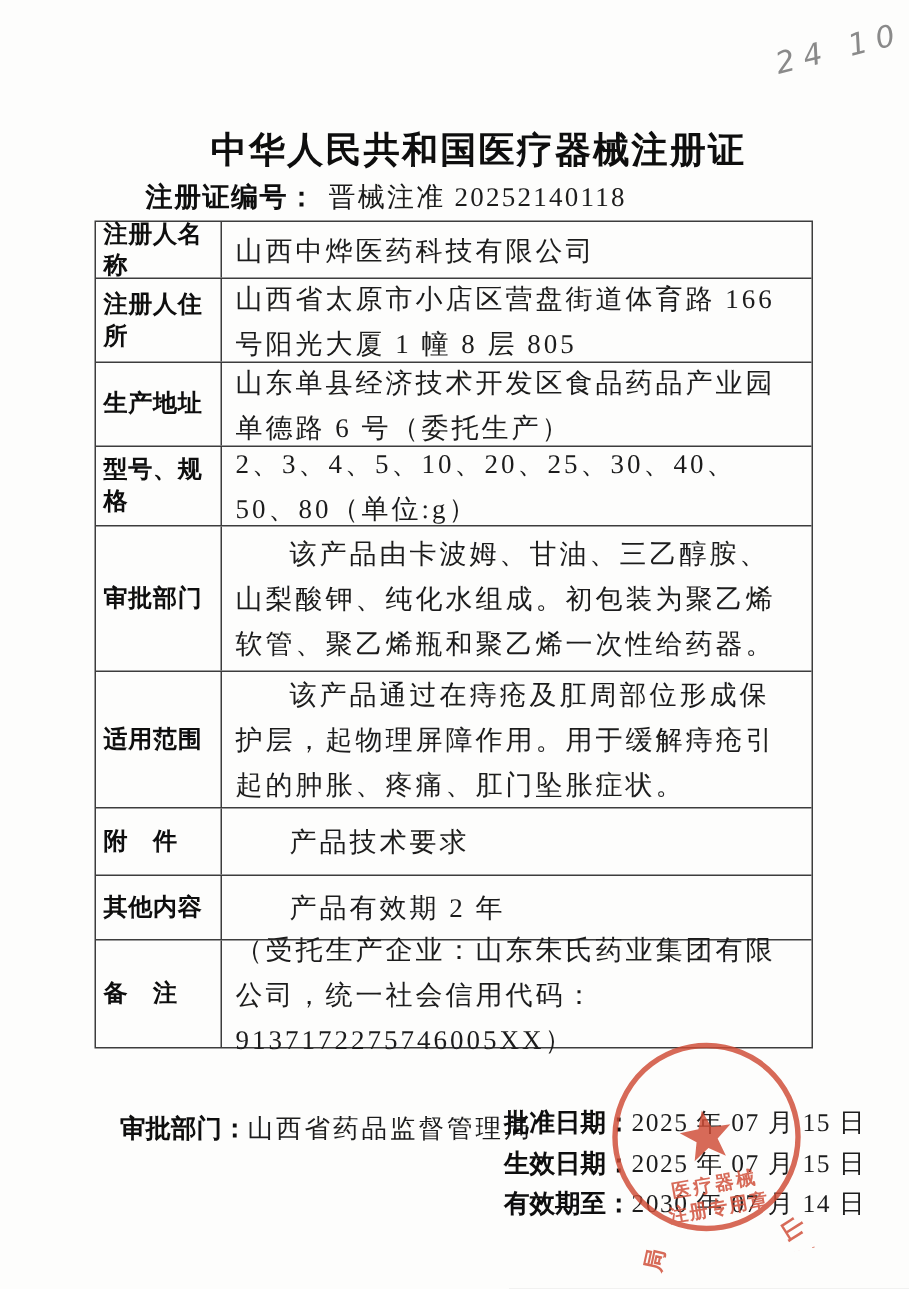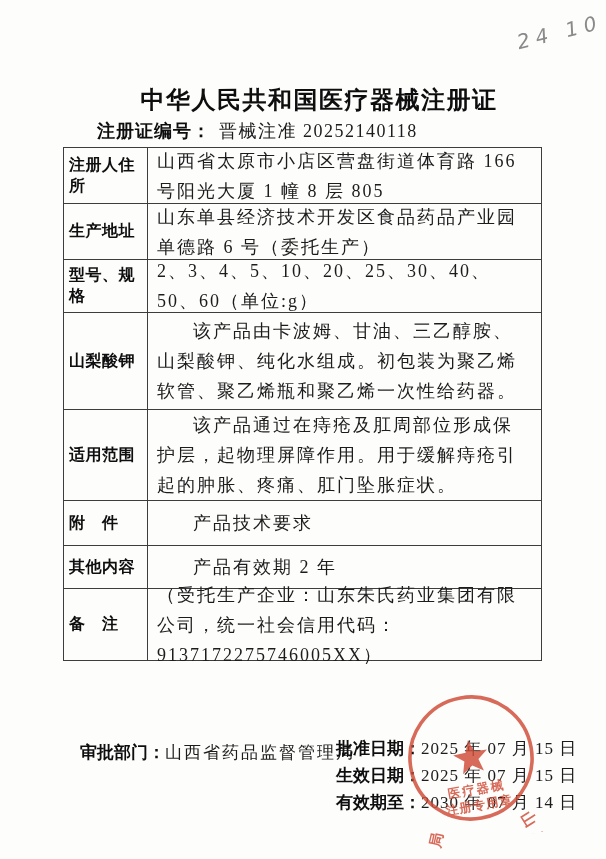--- a/index.html
+++ b/index.html
@@ -67,40 +67,46 @@
 
   <div class="handwriting">24 10</div>
 
   <h1 class="title">中华人民共和国医疗器械注册证</h1>
 
   <div class="certno">
     <span class="lbl">注册证编号：</span><span class="val">晋械注准 20252140118</span>
   </div>
 
   <div class="ctable">
+    <div class="row r0">
+      <div class="cell lcell">注册人名称</div>
+      <div class="cell vcell">
+          <p>山西中烨医药科技有限公司</p>
+        </div>
+    </div>
     <div class="row r1">
       <div class="cell lcell">注册人住所</div>
       <div class="cell vcell">
           <p>山西省太原市小店区营盘街道体育路 166 号阳光大厦 1 幢 8 层 805</p>
         </div>
     </div>
     <div class="row r2">
       <div class="cell lcell">生产地址</div>
       <div class="cell vcell">
           <p>山东单县经济技术开发区食品药品产业园单德路 6 号（委托生产）</p>
         </div>
     </div>
     <div class="row r4">
       <div class="cell lcell">型号、规格</div>
       <div class="cell vcell">
-          <p>2、3、4、5、10、20、25、30、40、50、60（单位:g）</p>
+          <p>2、3、4、5、10、20、25、30、40、50、80（单位:g）</p>
         </div>
     </div>
     <div class="row r5 indent">
-      <div class="cell lcell">山梨酸钾</div>
+      <div class="cell lcell">审批部门</div>
       <div class="cell vcell">
           <p>该产品由卡波姆、甘油、三乙醇胺、山梨酸钾、纯化水组成。初包装为聚乙烯软管、聚乙烯瓶和聚乙烯一次性给药器。</p>
         </div>
     </div>
     <div class="row r6 indent">
       <div class="cell lcell">适用范围</div>
       <div class="cell vcell">
           <p>该产品通过在痔疮及肛周部位形成保护层，起物理屏障作用。用于缓解痔疮引起的肿胀、疼痛、肛门坠胀症状。</p>
         </div>
     </div>

